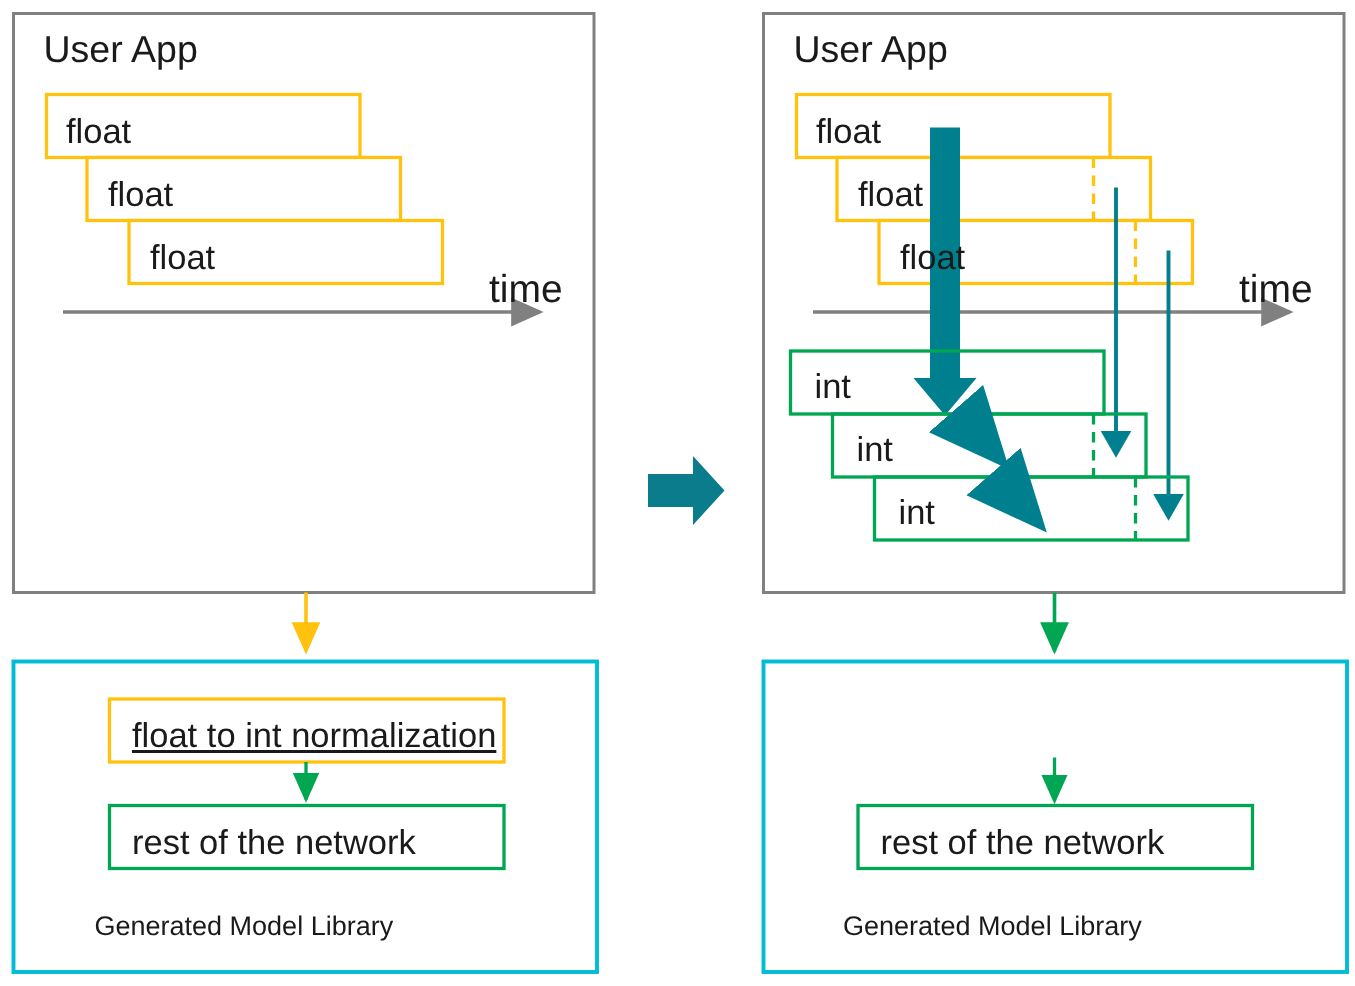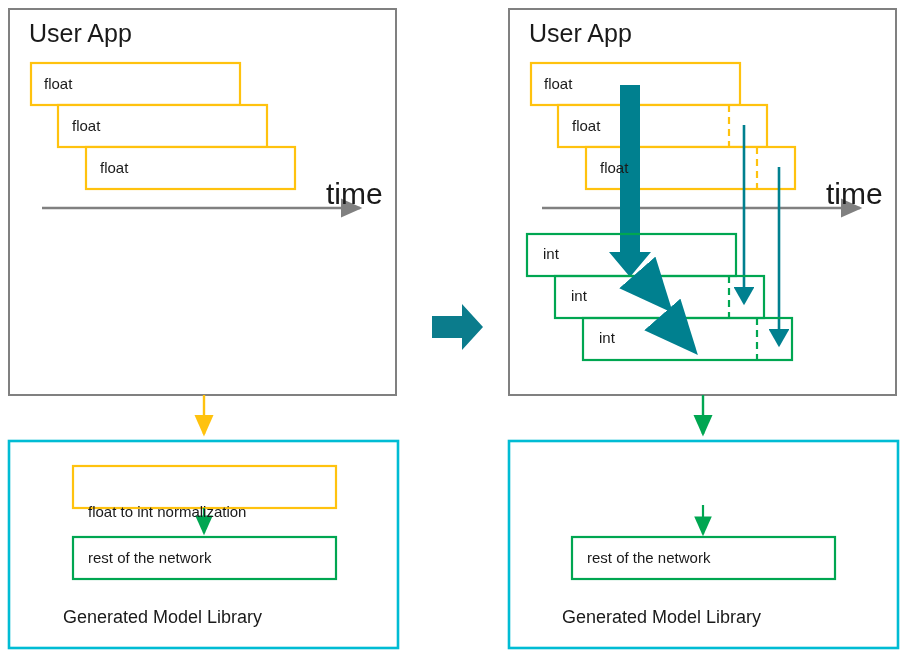--- a/index.html
+++ b/index.html
@@ -27,22 +27,22 @@
     height: 657px;
     overflow: visible;
   }
   .txt {
     position: absolute;
     white-space: nowrap;
     color: #1a1a1a;
     line-height: 1;
   }
   .t-title   { font-size: 25px; }
-  .t-box     { font-size: 15px; }
-  .t-time    { font-size: 30px; }
+  .t-box     { font-size: 23px; }
+  .t-time    { font-size: 26px; }
   .t-lib     { font-size: 18px; }
 </style>
 </head>
 <body>
 
 <div class="stage">
 
   <svg class="layer" viewBox="0 0 903 657">
     <defs>
       <marker id="grayHead" markerWidth="10" markerHeight="10" refX="8" refY="4" orient="auto">
@@ -113,21 +113,21 @@
     <line x1="703" y1="505" x2="703" y2="534" stroke="#00A651" stroke-width="2.2" marker-end="url(#greenHead)"></line>
     <rect x="572" y="537" width="263" height="42" fill="#ffffff" stroke="#00A651" stroke-width="2.2"></rect>
   </svg>
 
   <div class="txt t-title" style="left:29px; top:21px;">User App</div>
   <div class="txt t-box" style="left:44px; top:76px;">float</div>
   <div class="txt t-box" style="left:72px; top:118px;">float</div>
   <div class="txt t-box" style="left:100px; top:160px;">float</div>
   <div class="txt t-time" style="left:326px; top:179px;">time</div>
 
-  <div class="txt t-box" style="left:88px; top:504px;">float to int normalization</div>
+  <div class="txt t-box" style="left:88px; top:479px;text-decoration:underline;">float to int normalization</div>
   <div class="txt t-box" style="left:88px; top:550px;">rest of the network</div>
   <div class="txt t-lib" style="left:63px; top:608px;">Generated Model Library</div>
 
   <div class="txt t-title" style="left:529px; top:21px;">User App</div>
   <div class="txt t-box" style="left:544px; top:76px;">float</div>
   <div class="txt t-box" style="left:572px; top:118px;">float</div>
   <div class="txt t-box" style="left:600px; top:160px;">float</div>
   <div class="txt t-time" style="left:826px; top:179px;">time</div>
   <div class="txt t-box" style="left:543px; top:246px;">int</div>
   <div class="txt t-box" style="left:571px; top:288px;">int</div>

